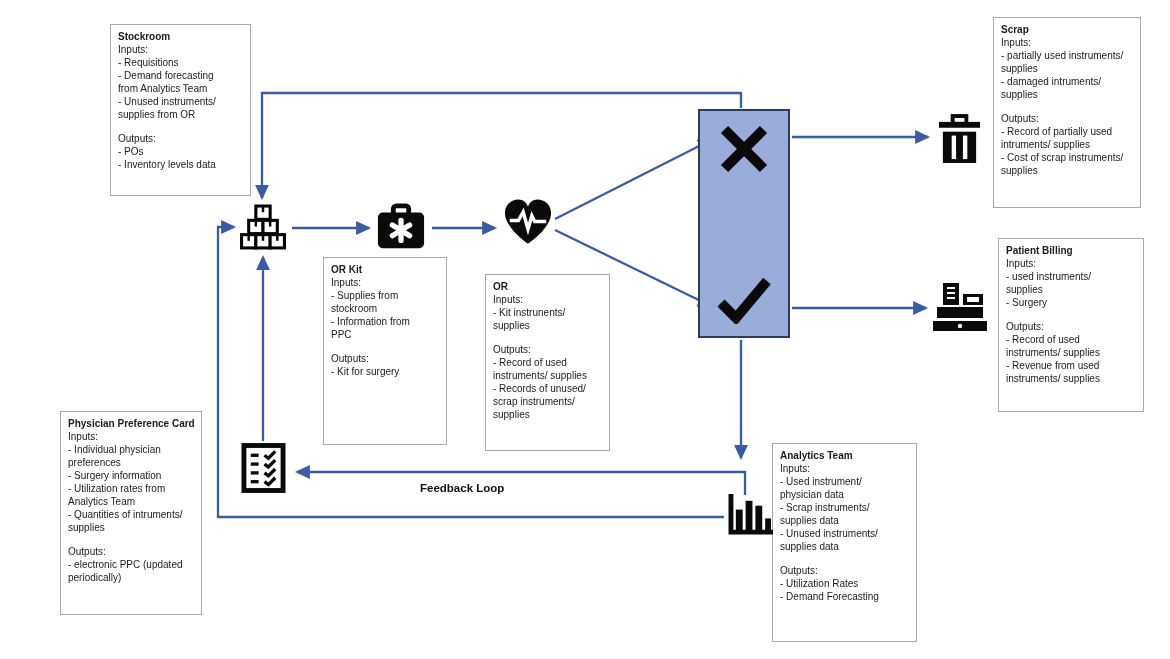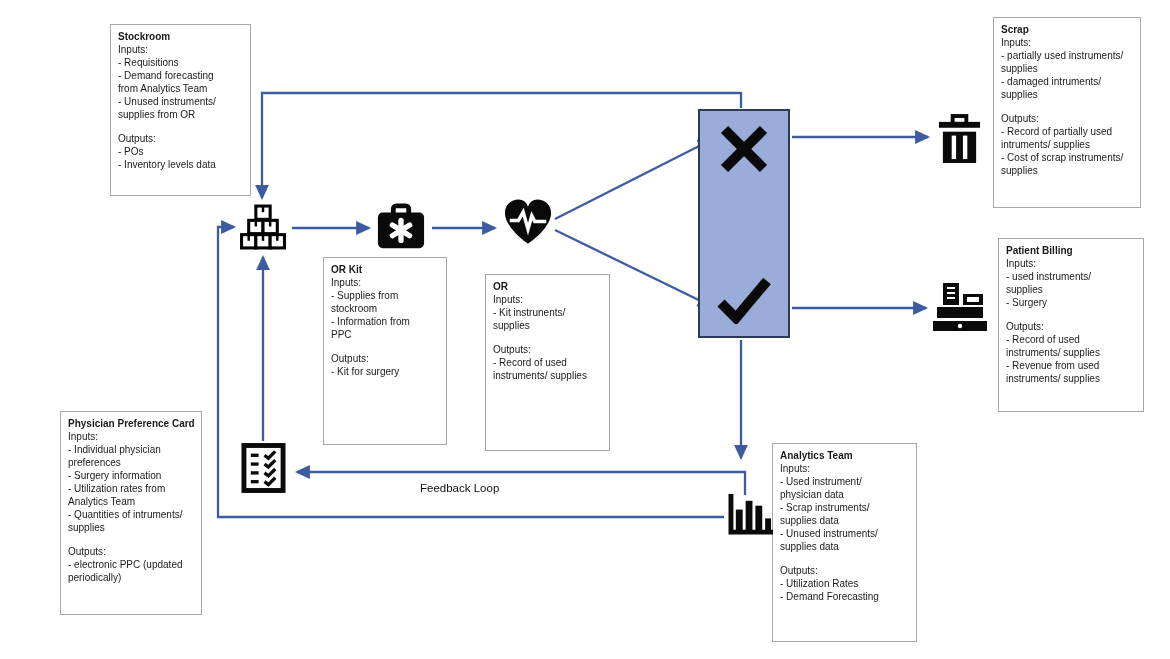--- a/index.html
+++ b/index.html
@@ -14,21 +14,21 @@
   .box-title{font-weight:bold;white-space:nowrap;}
   .box-body .ln{min-height:0;}
   .box-body .ln:empty{height:11px;}
   .icon{position:absolute;}
   #decision-box{
     position:absolute;left:698px;top:109px;width:92px;height:229px;
     background:#9aacda;border:2px solid #2b3a56;box-sizing:border-box;
   }
   #decision-box svg{position:absolute;left:50%;transform:translateX(-50%);}
   #feedback-label{
-    position:absolute;left:420px;top:482px;font-size:11.5px;font-weight:normal;color:#111;text-align:center;
+    position:absolute;left:420px;top:482px;font-size:11.5px;font-weight:bold;color:#111;text-align:center;
   }
   #flow-arrows{position:absolute;left:0;top:0;pointer-events:none;}
 </style>
 </head>
 <body>
 
 <div id="canvas">
 
   <svg id="flow-arrows" width="1170" height="659" viewBox="0 0 1170 659">
     <defs>
@@ -104,20 +104,21 @@
   </div>
 
   <div class="tbox" style="left:485px;top:274px;width:125px;height:177px">
     <div class="box-title">OR</div>
     <div class="box-body">
         <div class="ln">Inputs:</div>
         <div class="ln">- Kit instrunents/ supplies</div>
         <div class="ln"></div>
         <div class="ln">Outputs:</div>
         <div class="ln">- Record of used instruments/ supplies</div>
+        <div class="ln">- Records of unused/ scrap instruments/ supplies</div>
       </div>
   </div>
 
   <div class="tbox" style="left:60px;top:411px;width:142px;height:204px">
     <div class="box-title">Physician Preference Card</div>
     <div class="box-body">
         <div class="ln">Inputs:</div>
         <div class="ln">- Individual physician preferences</div>
         <div class="ln">- Surgery information</div>
         <div class="ln">- Utilization rates from Analytics Team</div>

